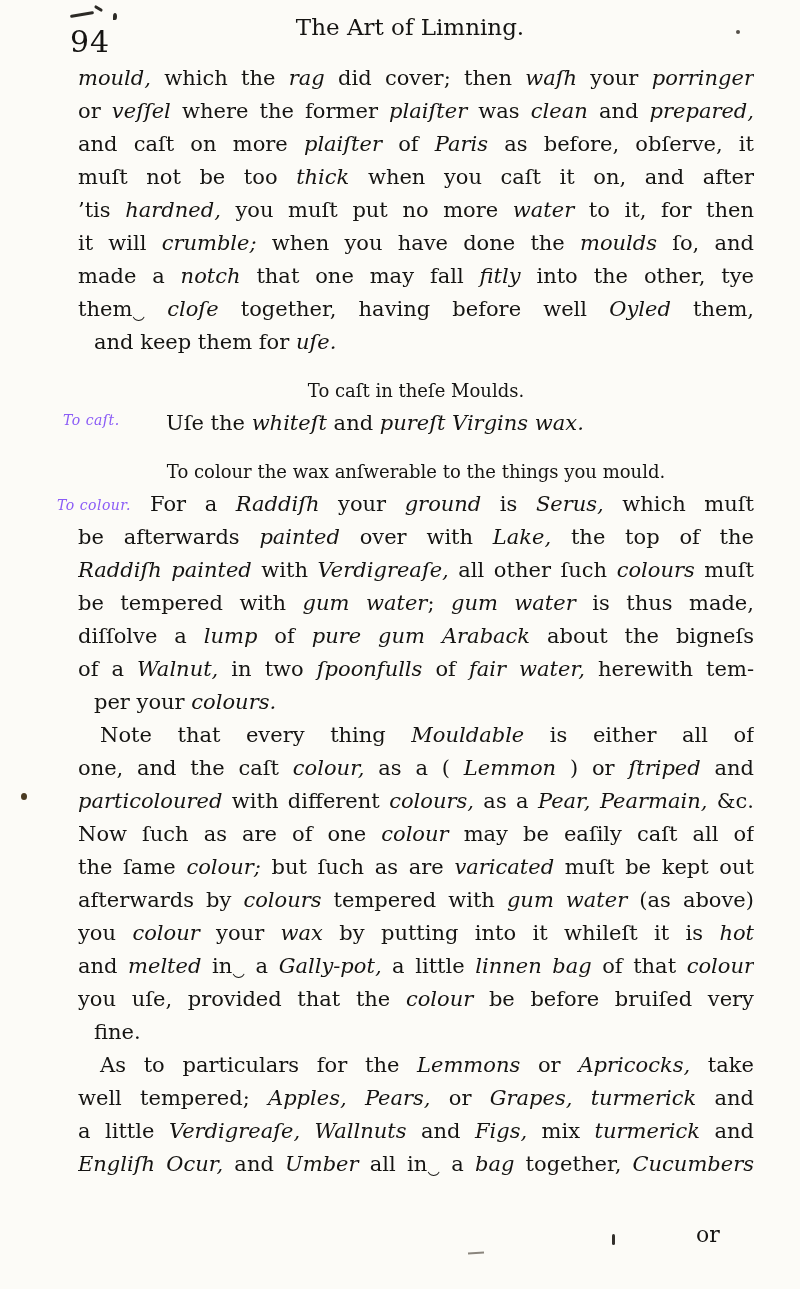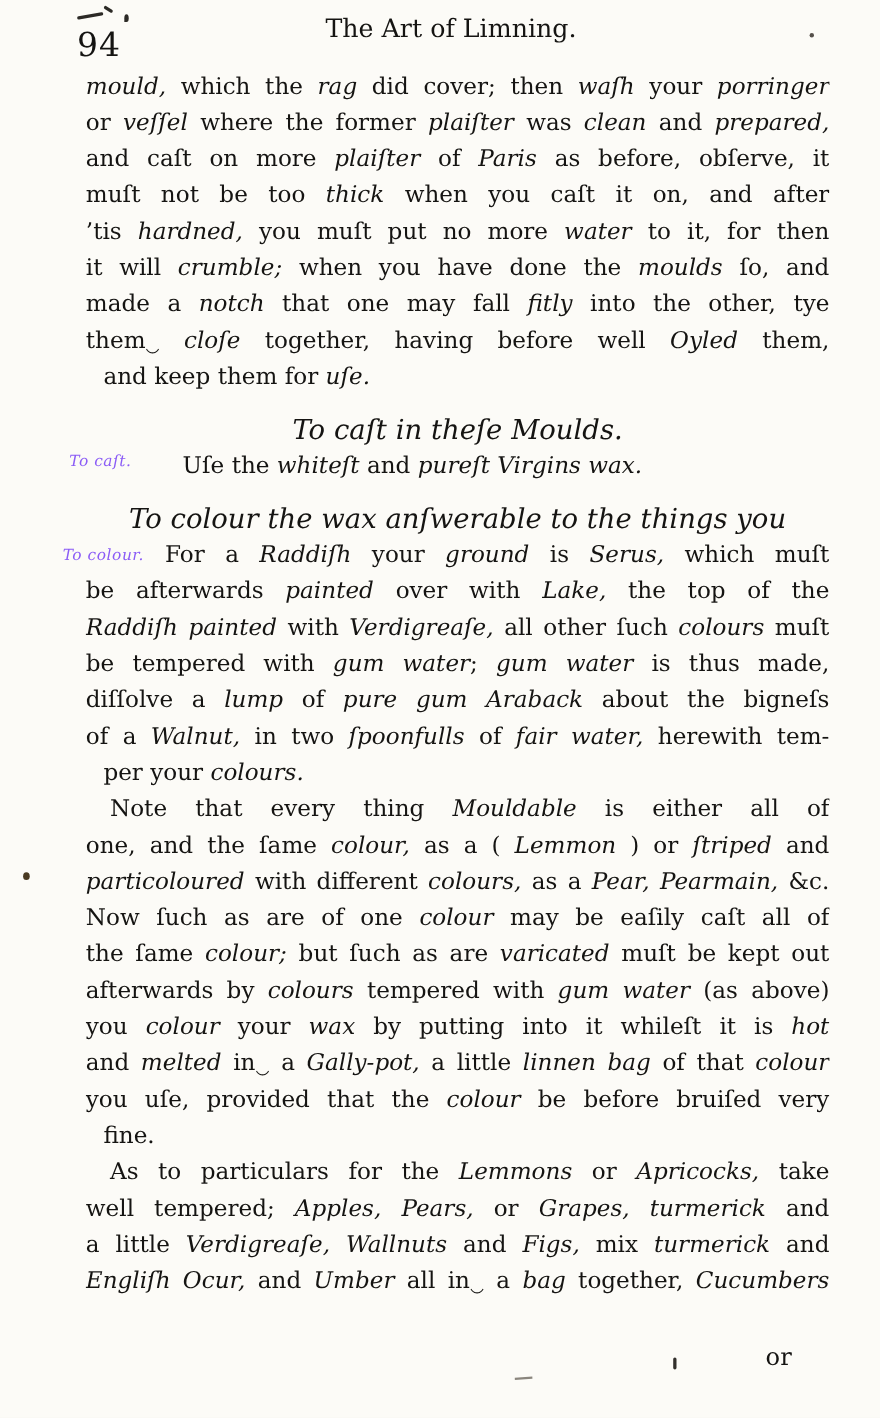--- a/index.html
+++ b/index.html
@@ -50,22 +50,21 @@
     text-align-last: left;
     margin-left: 16px;
   }
   .line .it { font-style: italic; }
   .line.ind-wide { text-indent: 72px; }
   .line.ind-small { text-indent: 22px; }
   .heading {
     height: 33px;
     margin-top: 15px;
     text-align: center;
-    font-style: italic;
-    font-size: 25px;
+    font-size: 18px;
     overflow: hidden;
   }
   
   .margin-note {
     position: absolute;
     font-style: italic;
     font-size: 14px;
     color: #8b5cf6;
     letter-spacing: 0.5px;
   }
@@ -128,21 +127,21 @@
         <div class="line ind-wide"><span>For a </span><span class="it">Raddiſh</span><span> your </span><span class="it">ground</span><span> is </span><span class="it">Serus,</span><span> which muſt</span></div>
         <div class="line"><span>be afterwards </span><span class="it">painted</span><span> over with </span><span class="it">Lake,</span><span> the top of the</span></div>
         <div class="line"><span class="it">Raddiſh painted</span><span> with </span><span class="it">Verdigreaſe,</span><span> all other ſuch </span><span class="it">colours</span><span> muſt</span></div>
         <div class="line"><span>be tempered with </span><span class="it">gum water</span><span>; </span><span class="it">gum water</span><span> is thus made,</span></div>
         <div class="line"><span>diſſolve a </span><span class="it">lump</span><span> of </span><span class="it">pure gum Araback</span><span> about the bigneſs</span></div>
         <div class="line"><span>of a </span><span class="it">Walnut,</span><span> in two </span><span class="it">ſpoonfulls</span><span> of </span><span class="it">fair water,</span><span> herewith tem-</span></div>
         <div class="line left"><span>per your </span><span class="it">colours.</span></div>
       </div>
       <div class="para">
         <div class="line ind-small"><span>Note that every thing </span><span class="it">Mouldable</span><span> is either all of</span></div>
-        <div class="line"><span>one, and the ſame </span><span class="it">colour,</span><span> as a ( </span><span class="it">Lemmon</span><span> ) or </span><span class="it">ſtriped</span><span> and</span></div>
+        <div class="line"><span>one, and the caſt </span><span class="it">colour,</span><span> as a ( </span><span class="it">Lemmon</span><span> ) or </span><span class="it">ſtriped</span><span> and</span></div>
         <div class="line"><span class="it">particoloured</span><span> with different </span><span class="it">colours,</span><span> as a </span><span class="it">Pear, Pearmain,</span><span> &amp;c.</span></div>
         <div class="line"><span>Now ſuch as are of one </span><span class="it">colour</span><span> may be eaſily caſt all of</span></div>
         <div class="line"><span>the ſame </span><span class="it">colour;</span><span> but ſuch as are </span><span class="it">varicated</span><span> muſt be kept out</span></div>
         <div class="line"><span>afterwards by </span><span class="it">colours</span><span> tempered with </span><span class="it">gum water</span><span> (as above)</span></div>
         <div class="line"><span>you </span><span class="it">colour</span><span> your </span><span class="it">wax</span><span> by putting into it whileſt it is </span><span class="it">hot</span></div>
         <div class="line"><span>and </span><span class="it">melted</span><span> in‿ a </span><span class="it">Gally-pot,</span><span> a little </span><span class="it">linnen bag</span><span> of that </span><span class="it">colour</span></div>
         <div class="line"><span>you uſe, provided that the </span><span class="it">colour</span><span> be before bruiſed very</span></div>
         <div class="line left"><span>fine.</span></div>
       </div>
       <div class="para">

